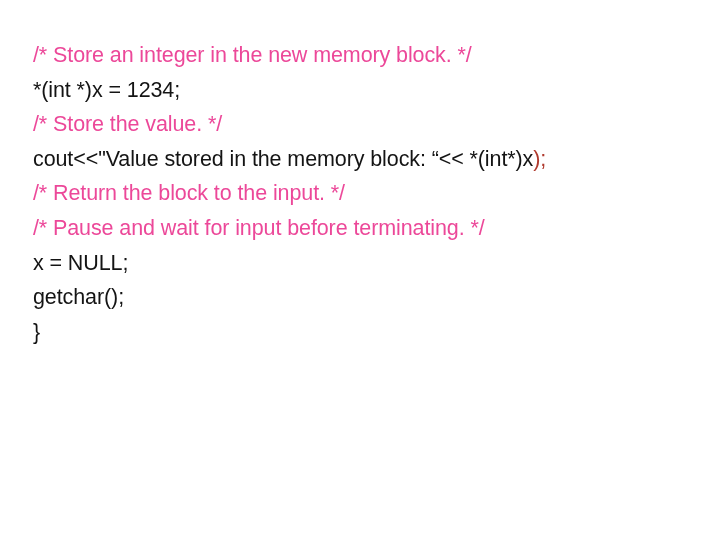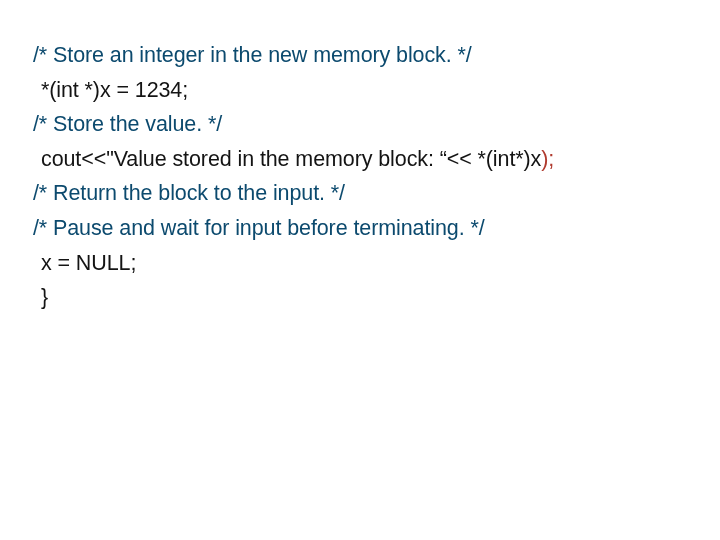--- a/index.html
+++ b/index.html
@@ -28,25 +28,24 @@
   }
   .code-line {
     font-family: "Liberation Sans", sans-serif;
     font-size: 21.5px;
     line-height: 34.6px;
     white-space: pre;
     letter-spacing: -0.1px;
     color: #1b1b1b;
   }
   .code-line.comment {
-    color: #0c4a6e;
+    color: #ec4899;
   }
   .code-line.code {
     color: #141414;
-    margin-left: 8px;
   }
   .tok-red {
     color: #b03a2e;
   }
 </style>
 </head>
 <body>
 
 <div id="slide">
 
@@ -60,18 +59,19 @@
 
     <div class="code-line code"><span>cout&lt;&lt;"Value stored in the memory block: “&lt;&lt; *(int*)x</span><span class="tok-red">);</span></div>
 
     <div class="code-line comment">/* Return the block to the input. */</div>
 
 
     <div class="code-line comment">/* Pause and wait for input before terminating. */</div>
 
     <div class="code-line code">x = NULL;</div>
 
+    <div class="code-line code">getchar();</div>
 
 
     <div class="code-line code">}</div>
 
   </div>
 </div>
 
 </body></html>

